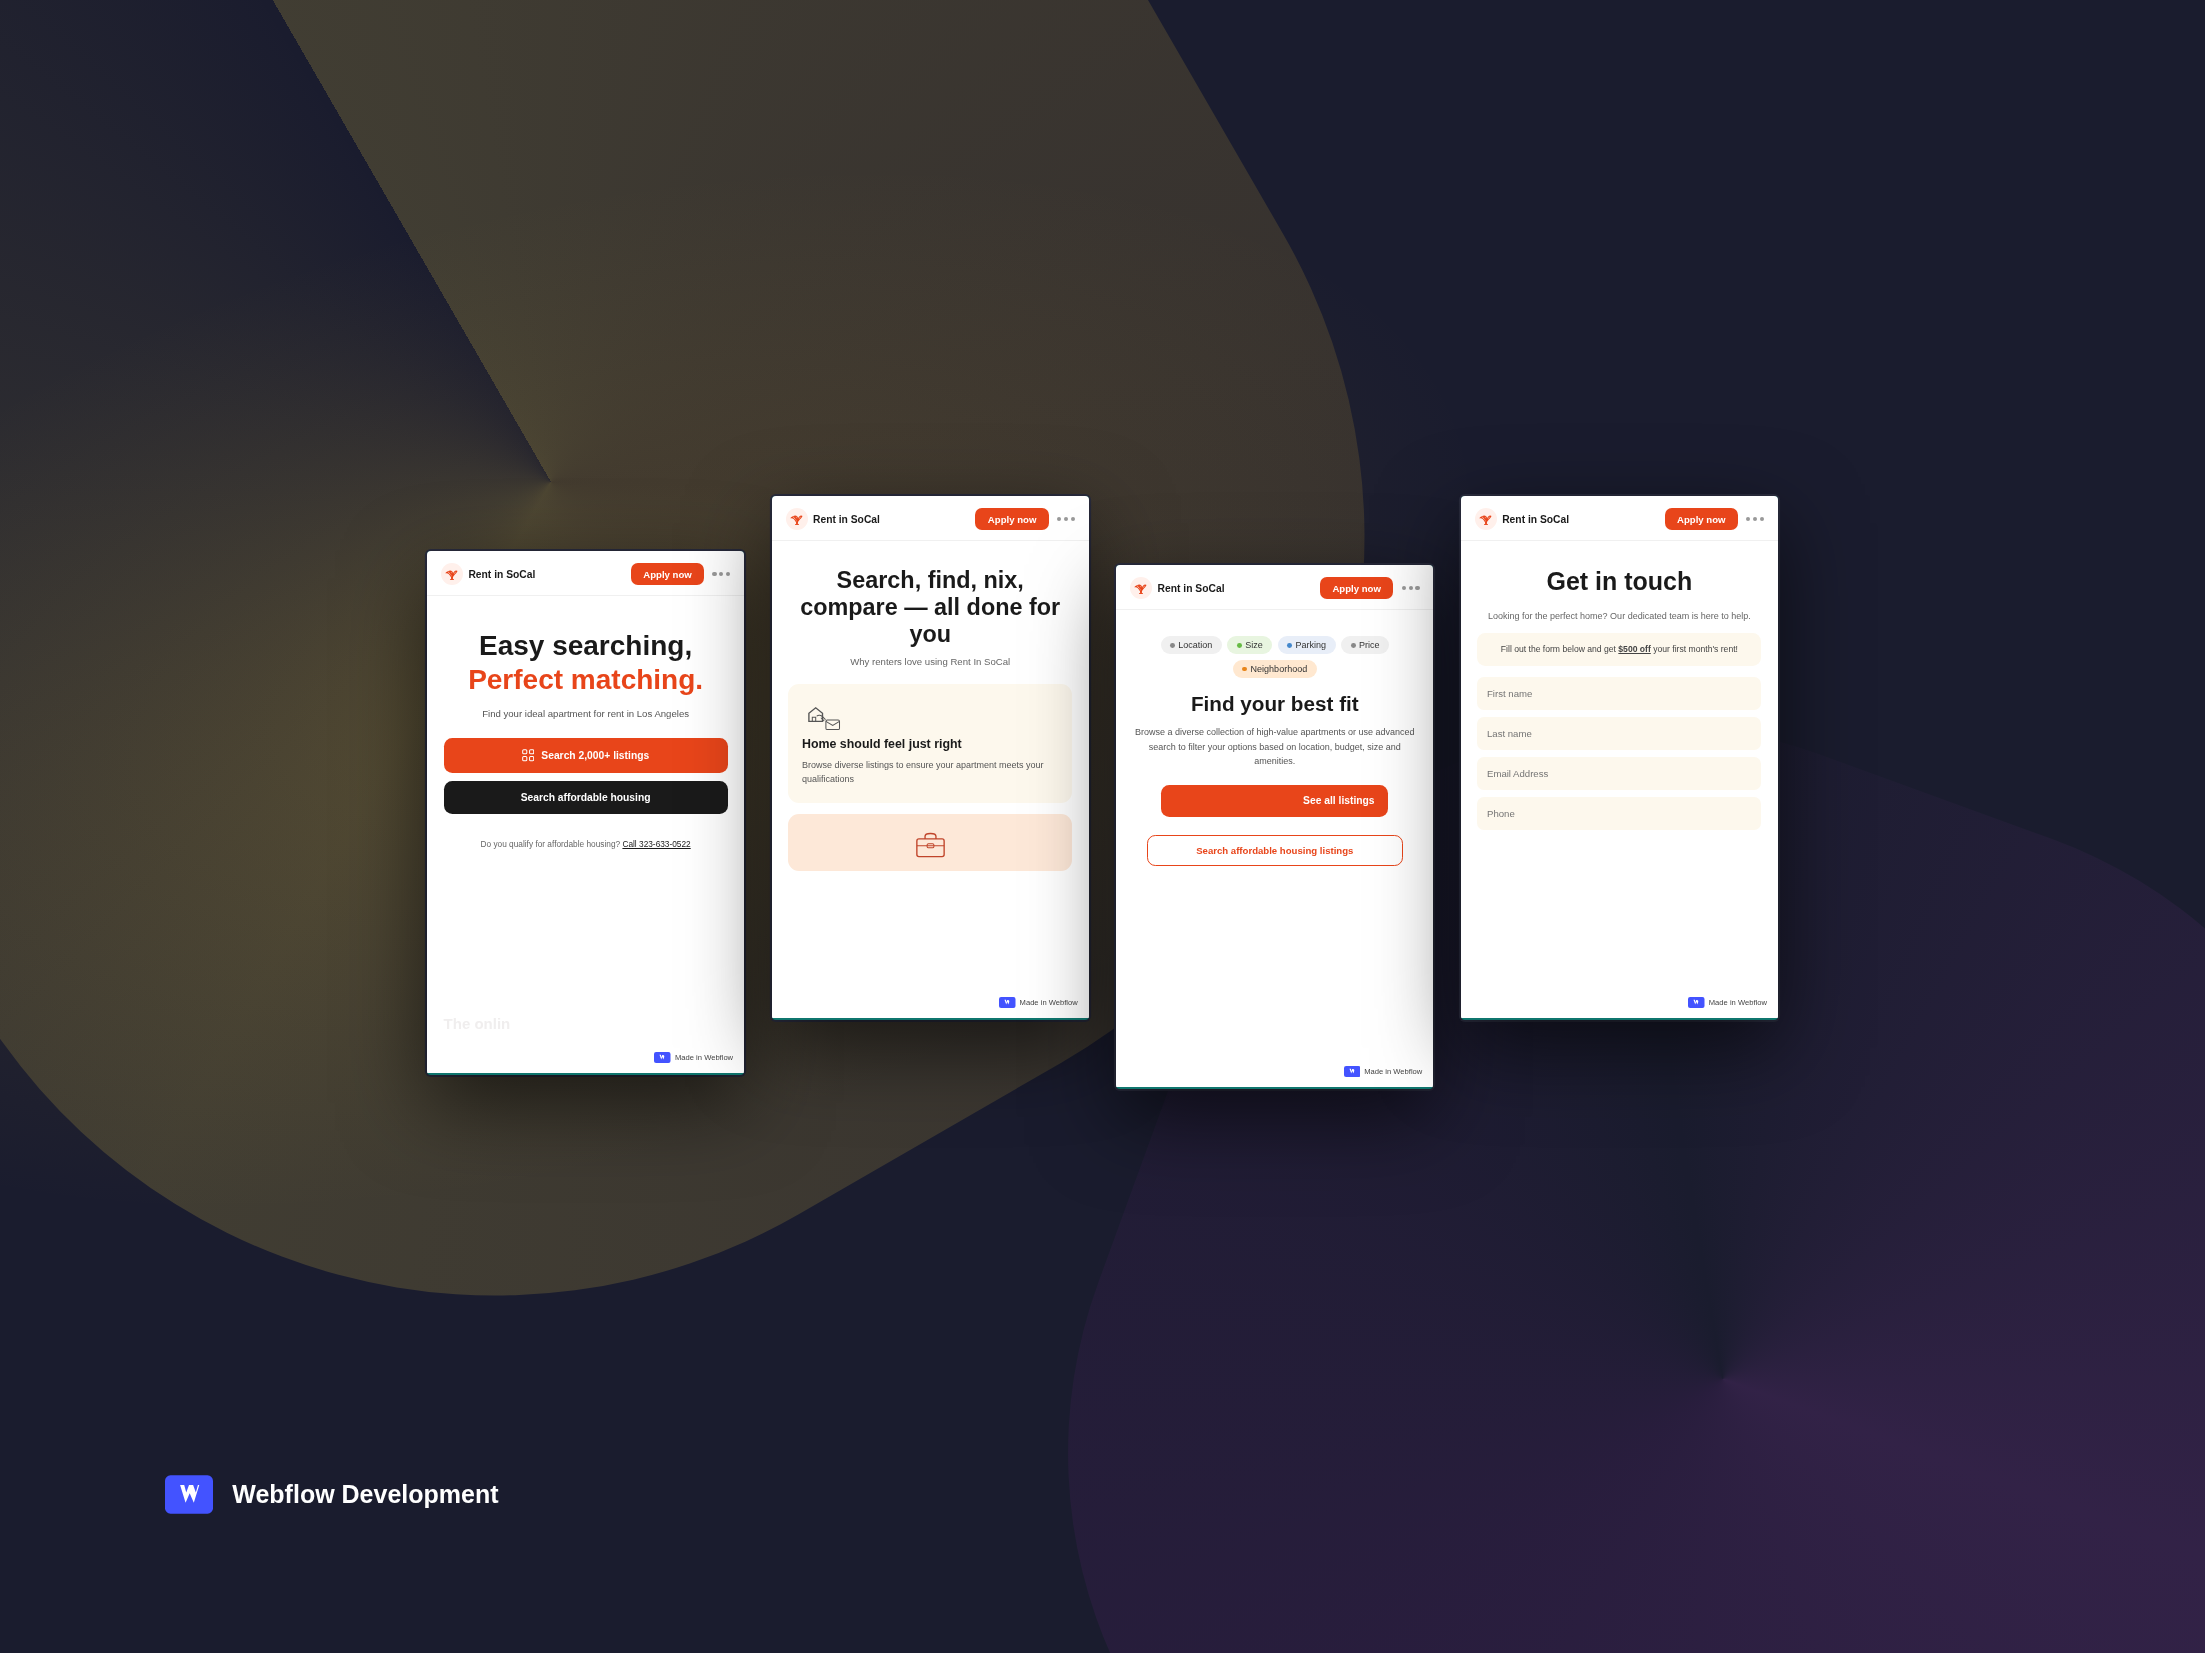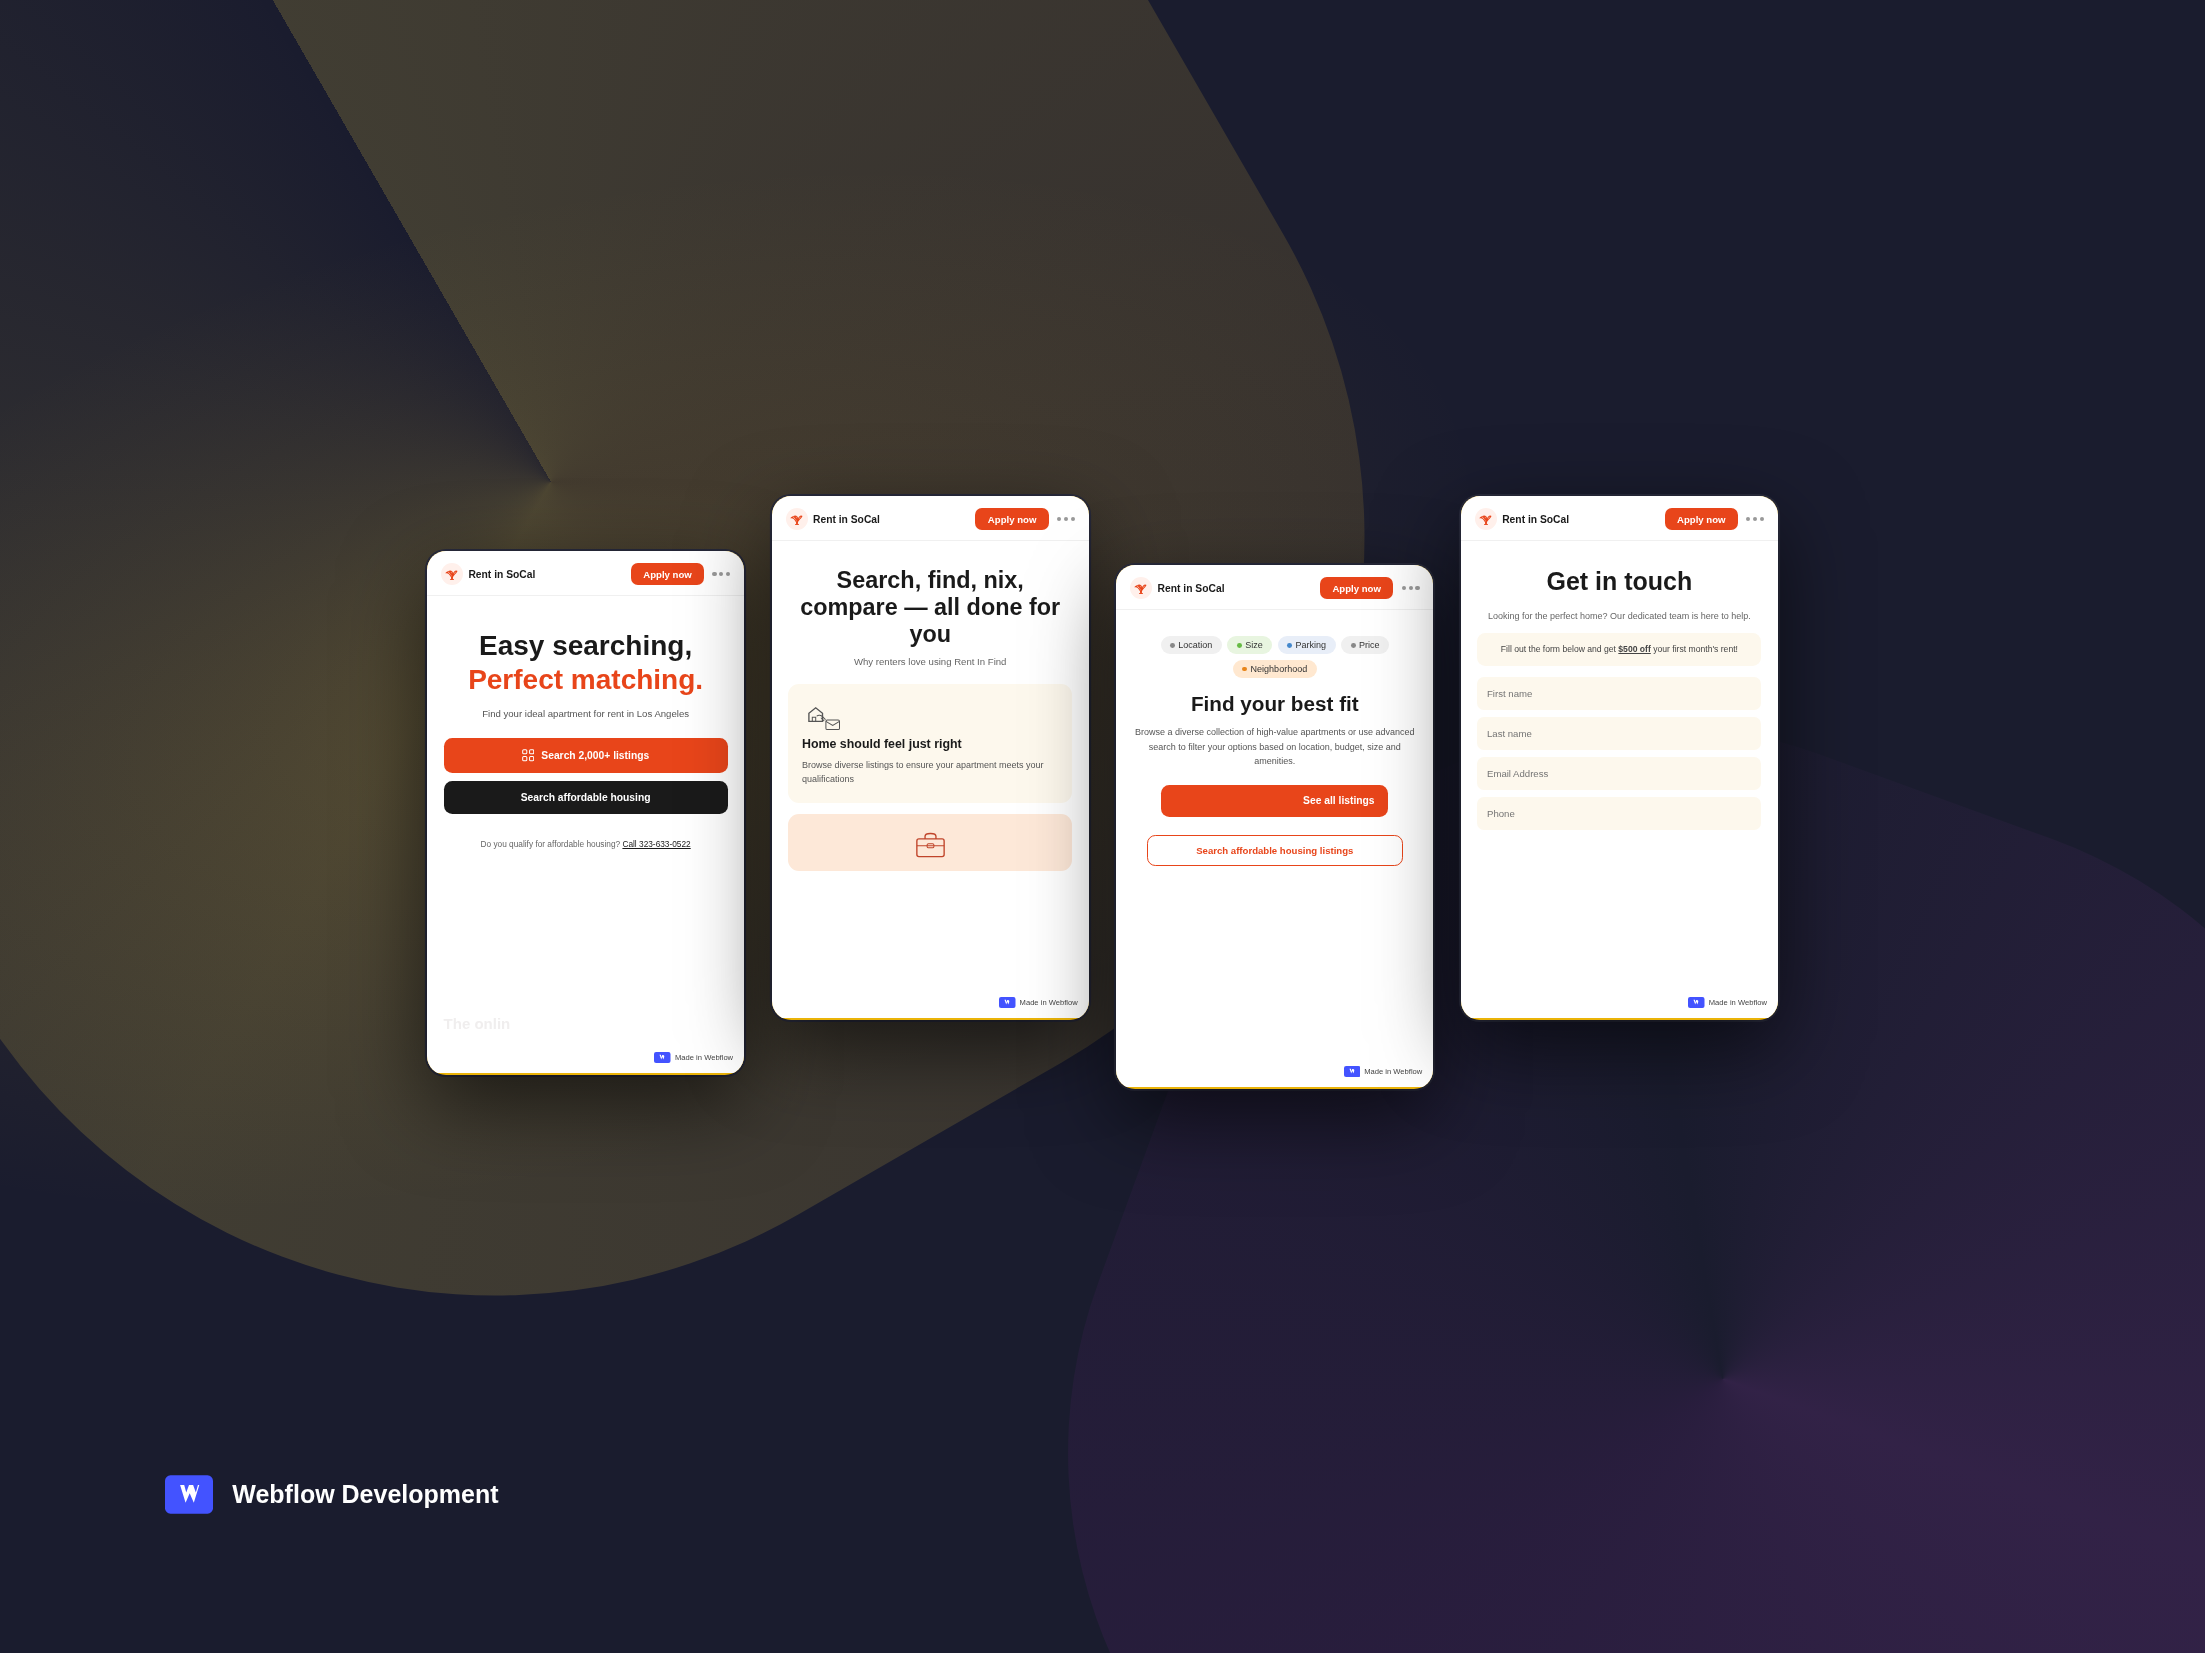--- a/index.html
+++ b/index.html
@@ -62,22 +62,22 @@
 
     .phones-row {
       display: flex;
       gap: 27.6px;
       align-items: flex-start;
       margin-top: -69px;
     }
 
     
     .phone {
-      background: #eab308;
-      border-radius: 19px;
+      background: #0f766e;
+      border-radius: 4px;
       overflow: hidden;
       box-shadow: 0 27.6px 83px rgba(0,0,0,0.6), 0 0 0 2.1px #2a2c3e;
       position: relative;
     }
 
     .phone-1 { width: 317px; height: 524px; margin-top: 55px; }
     .phone-2 { width: 317px; height: 524px; margin-top: 0; }
     .phone-3 { width: 317px; height: 524px; margin-top: 69px; }
     .phone-4 { width: 317px; height: 524px; margin-top: 0; }
 
@@ -501,21 +501,21 @@
           <div class="nav-dots">
             <div class="nav-dot"></div>
             <div class="nav-dot"></div>
             <div class="nav-dot"></div>
           </div>
         </div>
       </div>
       <div class="phone-content">
         <div style="height:6.9px"></div>
         <div class="p2-headline">Search, find, nix, compare — all done for you</div>
-        <div class="p2-subtext">Why renters love using Rent In Find</div>
+        <div class="p2-subtext">Why renters love using Rent In SoCal</div>
 
         <div class="p2-card">
           
           <svg width="41" height="34" viewBox="0 0 60 50" fill="none">
             <path d="M10 30 L10 18 L20 10 L30 18 L30 30 L10 30 Z" stroke="#555" stroke-width="2" fill="none"></path>
             <path d="M15 30 L15 24 L20 24 L20 30" stroke="#555" stroke-width="1.5" fill="none"></path>
 
             <rect x="35" y="28" width="20" height="14" rx="2" stroke="#555" stroke-width="1.5" fill="none"></rect>
             <path d="M35 30 L45 36 L55 30" stroke="#555" stroke-width="1.5" fill="none"></path>
 

